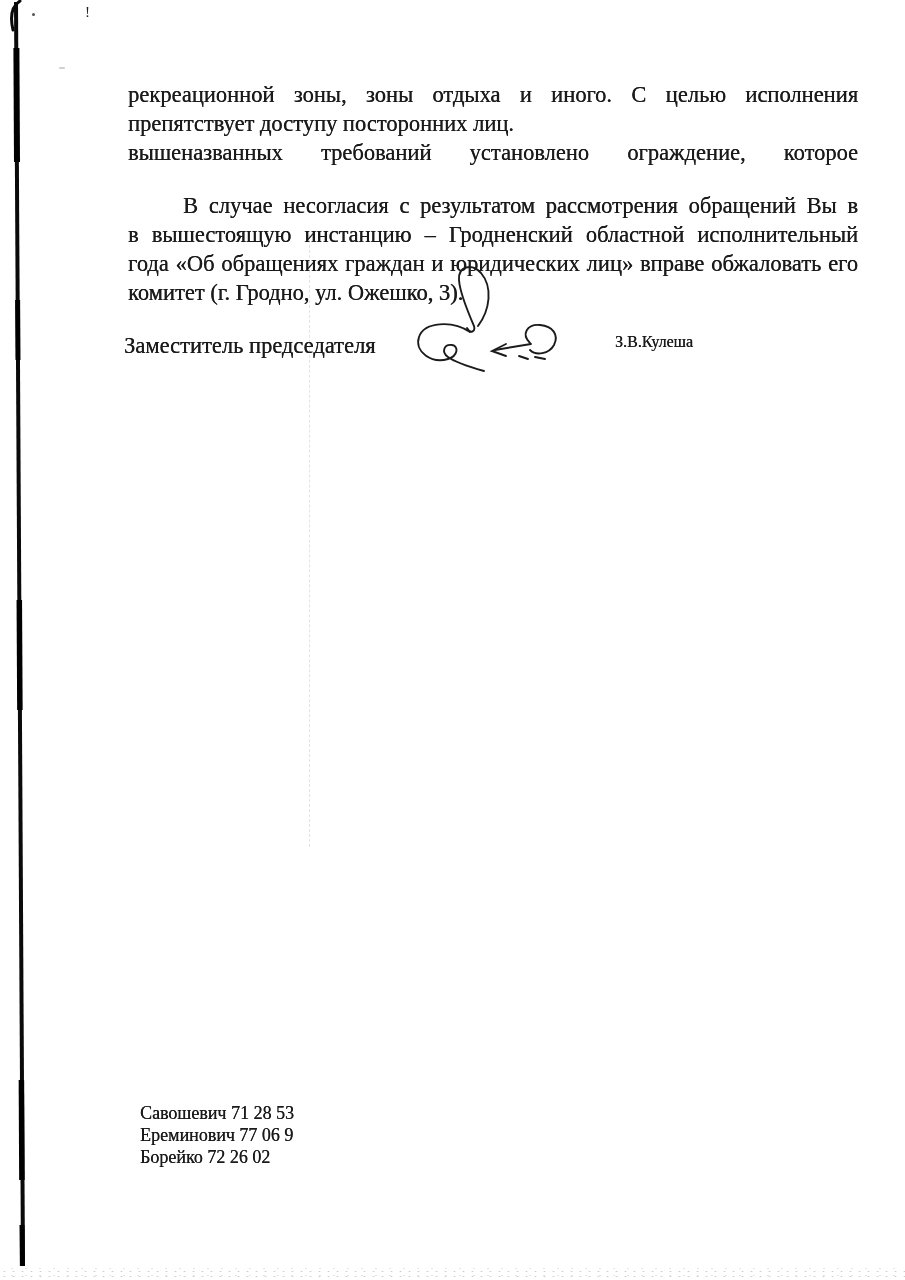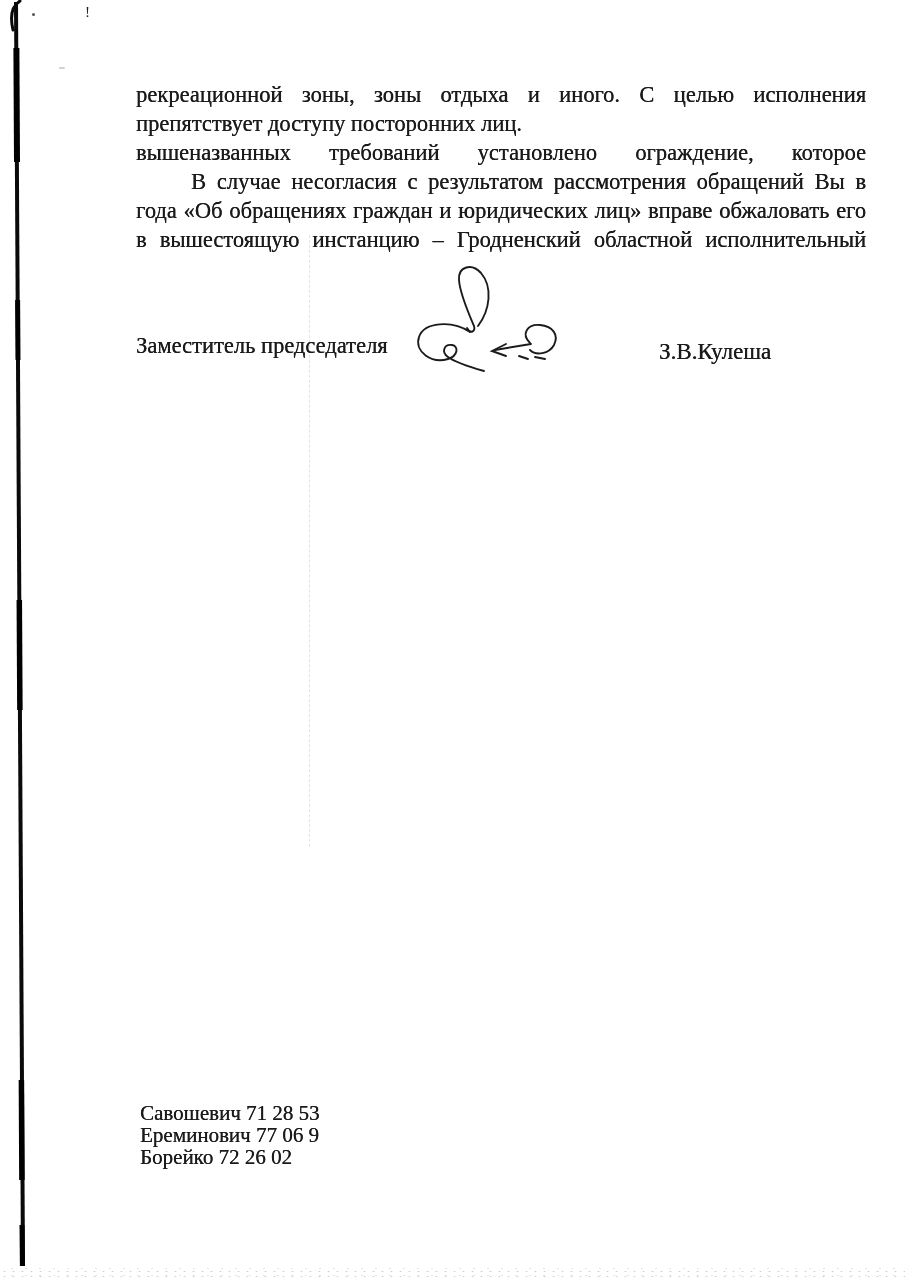--- a/index.html
+++ b/index.html
@@ -6,41 +6,41 @@
   .page{
     position:relative;
     width:905px;height:1280px;
     background:#ffffff;
     overflow:hidden;
     font-family:"Liberation Serif","DejaVu Serif",serif;
     color:#1b1b1b;
   }
   
   .textblock{
-    position:absolute;left:136px;top:80px;width:730px;
+    position:absolute;left:128px;top:80px;width:730px;
     font-size:22.5px;line-height:29px;
     text-shadow:0.3px 0 0 currentColor;
   }
   .line{display:block;width:730px;white-space:normal;}
   .just{text-align:justify;text-align-last:justify;}
-  .indent{text-indent:55px;}
+  .indent{text-indent:55px;margin-top:24px;}
   
   .sig-role{
-    position:absolute;left:136px;top:333px;
+    position:absolute;left:124px;top:333px;
     font-size:22.5px;text-shadow:0.3px 0 0 currentColor;text-align:center;
   }
   .sig-name{
-    position:absolute;left:659px;top:333px;
-    font-size:23px;text-shadow:0.3px 0 0 currentColor;margin-top:6px;
+    position:absolute;left:615px;top:333px;
+    font-size:16px;text-shadow:0.3px 0 0 currentColor;
   }
   .sig-svg{position:absolute;left:400px;top:255px;width:175px;height:125px;}
   
   .contacts{
     position:absolute;left:140px;top:1102px;
-    font-size:21px;line-height:22px;
+    font-size:18px;line-height:22px;
     text-shadow:0.25px 0 0 currentColor;
   }
   
   .edge-svg{position:absolute;left:0;top:0;width:40px;height:1280px;}
   .fold-line{
     position:absolute;left:309px;top:235px;height:612px;width:0;
     border-left:1.6px dashed rgba(60,60,60,0.14);
   }
   .top-dot{
     position:absolute;left:32px;top:13px;width:3px;height:3px;
@@ -82,22 +82,23 @@
   <div class="top-mark">!</div>
   <div class="smudge"></div>
 
   <div class="fold-line"></div>
 
   <div class="textblock">
     <div class="line just">рекреационной зоны, зоны отдыха и иного. С целью исполнения</div>
     <div class="line">препятствует доступу посторонних лиц.</div>
     <div class="line just">вышеназванных требований установлено ограждение, которое</div>
     <div class="line just indent">В случае несогласия с результатом рассмотрения обращений Вы в</div>
+    <div class="line just">в вышестоящую инстанцию – Гродненский областной исполнительный</div>
     <div class="line just">года «Об обращениях граждан и юридических лиц» вправе обжаловать его</div>
-    <div class="line just">в вышестоящую инстанцию – Гродненский областной исполнительный</div>
+    <div class="line">комитет (г. Гродно, ул. Ожешко, 3).</div>
   </div>
 
   <div class="sig-role">Заместитель председателя</div>
 
   <svg class="sig-svg" viewBox="400 255 175 125" aria-hidden="true">
     <g fill="none" stroke="#1b1b1b" stroke-width="1.9" stroke-linecap="round">
 
       <path d="M 478 326 C 490 310, 493 287, 481 273 C 472 263, 458 266, 459 280 C 460 294, 468 312, 474 326 C 476 332, 470 334, 467 328"></path>
 
       <path d="M 470 332 C 452 320, 424 322, 419 337 C 414 352, 432 364, 448 359 C 458 356, 459 346, 452 345 C 444 344, 441 352, 448 357 C 456 363, 470 367, 484 371"></path>

